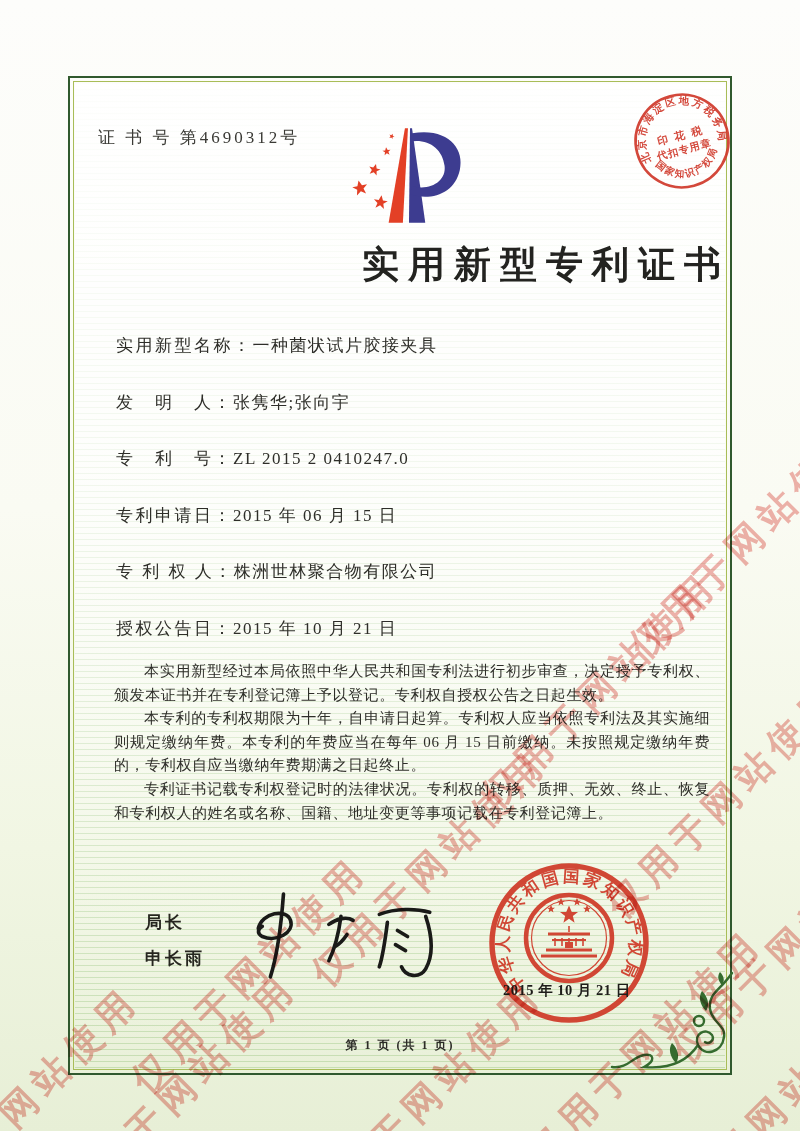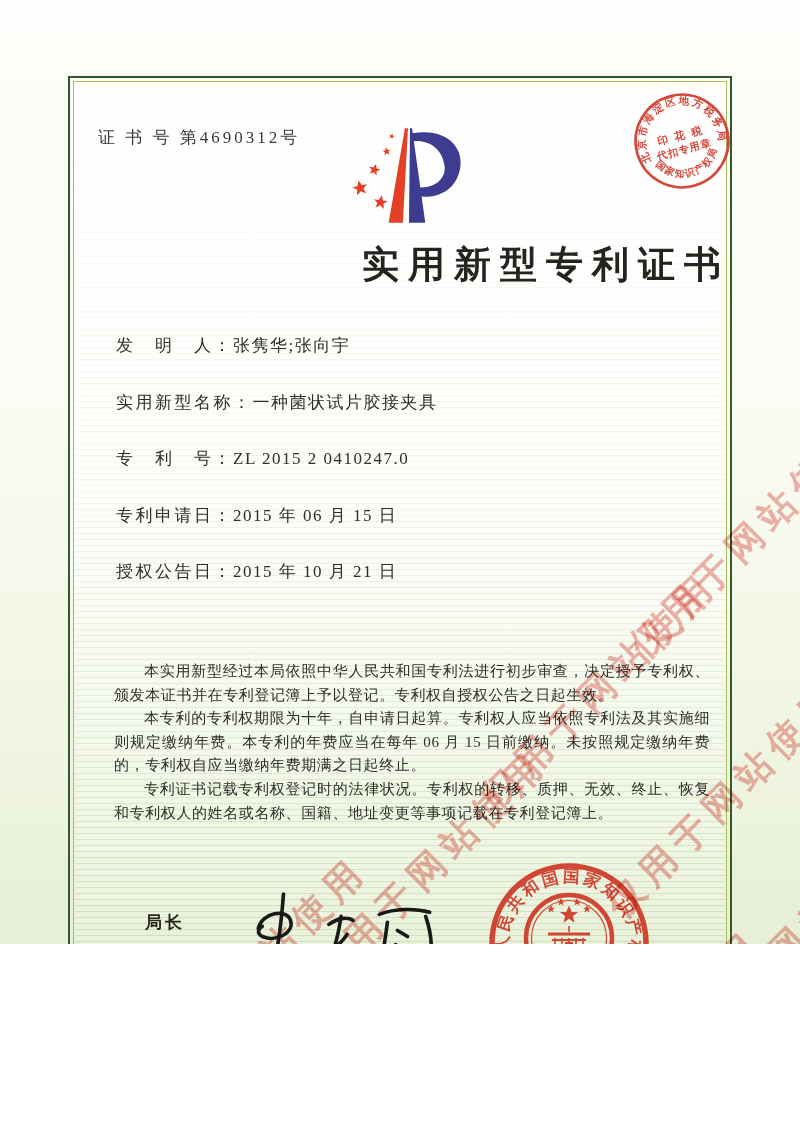--- a/index.html
+++ b/index.html
@@ -2,21 +2,21 @@
 <html><head>
 <meta charset="utf-8">
 <style>
   html,body{margin:0;padding:0;}
   body{
     width:800px;height:1131px;
     font-family:"Liberation Serif","DejaVu Serif",serif;
     background:#fff;
   }
   .page{
-    position:relative;width:800px;height:944px;overflow:hidden;
+    position:relative;width:800px;height:1131px;overflow:hidden;
     background:linear-gradient(180deg,#fdfdfb 0%,#fafbf3 45%,#f1f6e3 75%,#e7efd6 100%);
   }
   
   .frame{
     position:absolute;left:68px;top:76px;width:664px;height:999px;
     border:2.5px solid #30592e;
     box-sizing:border-box;
     z-index:1;
   }
   .frame-inner{
@@ -122,30 +122,33 @@
         <textPath href="#taxBottom" startOffset="50%" text-anchor="middle">国家知识产权局</textPath>
       </text>
       <text class="seal-text" x="50" y="48" text-anchor="middle" fill="#d0392b" font-size="10.5" style="letter-spacing:2px">印 花 税</text>
       <text class="seal-text" x="50" y="62" text-anchor="middle" fill="#d0392b" font-size="10" style="letter-spacing:1px">代扣专用章</text>
     </svg>
 
     <div class="title">实用新型专利证书</div>
 
     <div class="fields">
       <div class="field-row">
+        <span class="lbl">实用新型名称：</span><span>一种菌状试片胶接夹具</span>
+      </div>
+      <div class="field-row">
         <span class="lbl">发　明　人：</span><span>张隽华;张向宇</span>
       </div>
       <div class="field-row">
-        <span class="lbl">实用新型名称：</span><span>一种菌状试片胶接夹具</span>
-      </div>
-      <div class="field-row">
         <span class="lbl">专　利　号：</span><span>ZL 2015 2 0410247.0</span>
       </div>
       <div class="field-row">
         <span class="lbl">专利申请日：</span><span>2015 年 06 月 15 日</span>
+      </div>
+      <div class="field-row">
+        <span class="lbl">专 利 权 人：</span><span>株洲世林聚合物有限公司</span>
       </div>
       <div class="field-row">
         <span class="lbl">授权公告日：</span><span>2015 年 10 月 21 日</span>
       </div>
     </div>
 
     <div class="paragraphs">
       <p>本实用新型经过本局依照中华人民共和国专利法进行初步审查，决定授予专利权、颁发本证书并在专利登记簿上予以登记。专利权自授权公告之日起生效。</p>
       <p>本专利的专利权期限为十年，自申请日起算。专利权人应当依照专利法及其实施细则规定缴纳年费。本专利的年费应当在每年 06 月 15 日前缴纳。未按照规定缴纳年费的，专利权自应当缴纳年费期满之日起终止。</p>
       <p>专利证书记载专利权登记时的法律状况。专利权的转移、质押、无效、终止、恢复和专利权人的姓名或名称、国籍、地址变更等事项记载在专利登记簿上。</p>

